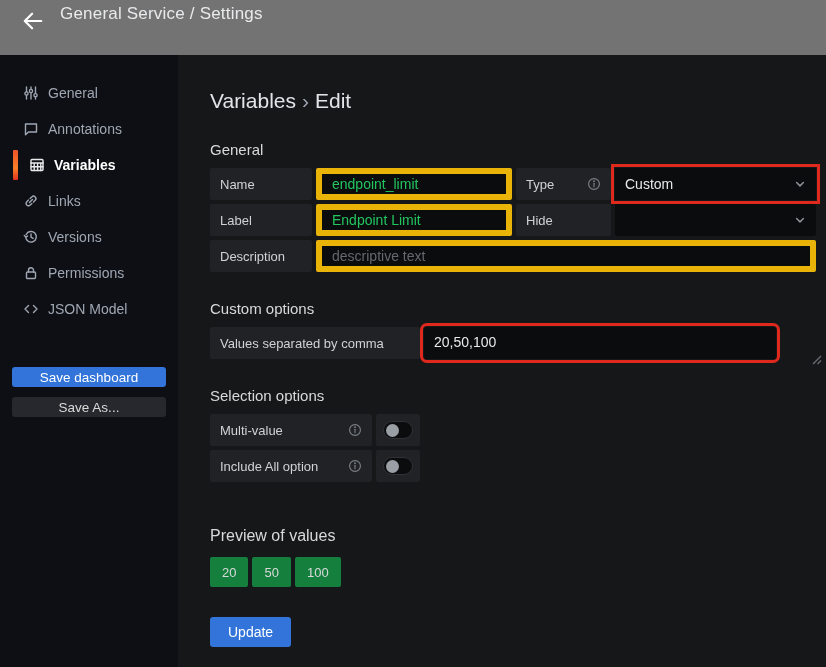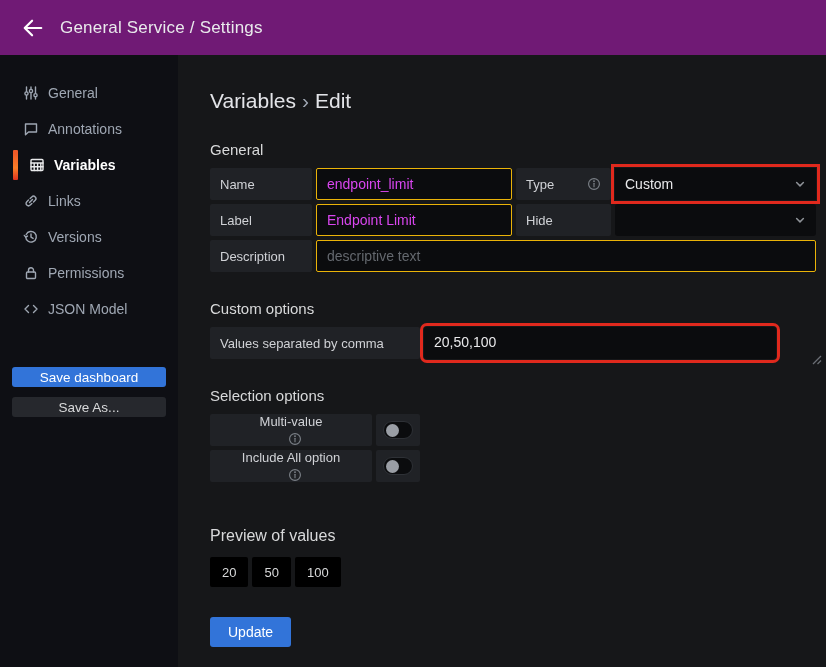--- a/index.html
+++ b/index.html
@@ -7,21 +7,21 @@
   body {
     font-family: "Liberation Sans", sans-serif;
     background: #161719;
     color: #d8d9da;
     -webkit-font-smoothing: antialiased;
   }
   .app { width: 826px; height: 667px; display: flex; flex-direction: column; }
 
   
   header {
-    height: 55px; background: #701a75; display: flex; align-items: center;
+    height: 55px; background: #737373; display: flex; 
     padding: 4px 16px; flex: 0 0 auto;
   }
   .back-btn {
     width: 34px; height: 34px; display: flex; align-items: center; justify-content: center;
     cursor: pointer; border-radius: 50%;
   }
   .header-title { font-size: 17px; font-weight: 500; color: #e9eaec; margin-left: 10px; letter-spacing: .2px; }
 
   
   .body-row { flex: 1; display: flex; min-height: 0; }
@@ -62,25 +62,25 @@
   .form-label {
     background: #202226; color: #d0d2d6; font-size: 13px; font-weight: 500;
     display: flex; align-items: center; height: 32px; padding: 0 10px; border-radius: 2px;
     flex: 0 0 auto;
   }
   .w-label1 { width: 102px; }
   .w-input1 { width: 196px; }
   .w-label2 { width: 95px; justify-content: space-between; }
   .w-select { width: 201px; }
   .w-values-label { width: 210px; }
-  .w-toggle-label { width: 162px; justify-content: space-between; flex-direction: column; }
+  .w-toggle-label { width: 162px; justify-content: space-between; }
 
   .text-input {
-    background: #0b0c0e; border: 1px solid #eab308; border-radius: 2px;
-    color: #d946ef; font-size: 14px; height: 32px; padding: 0 10px; outline: none;
+    background: #0b0c0e; border: 6px solid #eab308; border-radius: 2px;
+    color: #22c55e; font-size: 14px; height: 32px; padding: 0 10px; outline: none;
     font-family: "Liberation Sans", sans-serif;
   }
   .text-input::placeholder { color: #64686e; }
   .flex-1 { flex: 1; }
 
   .select-box {
     background: #0b0c0e; border-radius: 3px; height: 32px; display: flex;
     align-items: center; justify-content: space-between; padding: 0 10px;
     color: #e8e8ea; font-size: 14px; cursor: pointer;
   }
@@ -111,21 +111,21 @@
     width: 30px; height: 18px; background: #0b0c0e; border: 1px solid #2e3136;
     border-radius: 9px; position: relative;
   }
   .toggle-knob {
     width: 13px; height: 13px; border-radius: 50%; background: #9a9ea5;
     position: absolute; left: 2px; top: 1.5px;
   }
 
   .chips { display: flex; gap: 4px; margin-top: 12px; }
   .chip {
-    background: #000000; height: 30px; padding: 0 12px; border-radius: 2px;
+    background: #15803d; height: 30px; padding: 0 12px; border-radius: 2px;
     display: flex; align-items: center; font-size: 13px; font-weight: 500; color: #d8d9da;
   }
   .update-btn {
     margin-top: 30px; display: inline-flex; align-items: center; justify-content: center;
     background: #3274d9; color: #fff; height: 30px; padding: 0 18px;
     border-radius: 3px; font-size: 14px; font-weight: 500; border: none; cursor: pointer;
     font-family: "Liberation Sans", sans-serif;
   }
   .preview-heading { font-size: 16px; font-weight: 500; color: #d8d9da; }
 </style>

